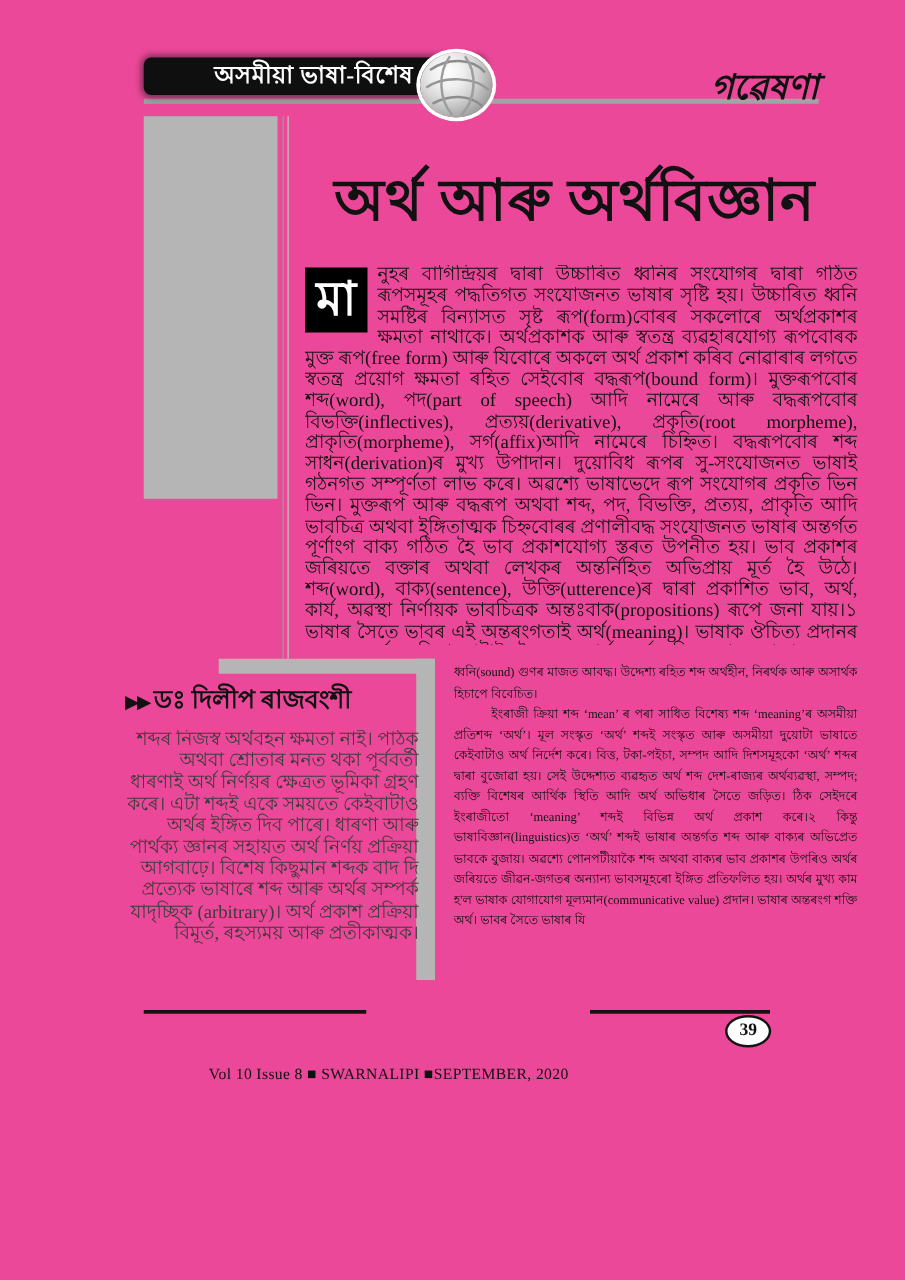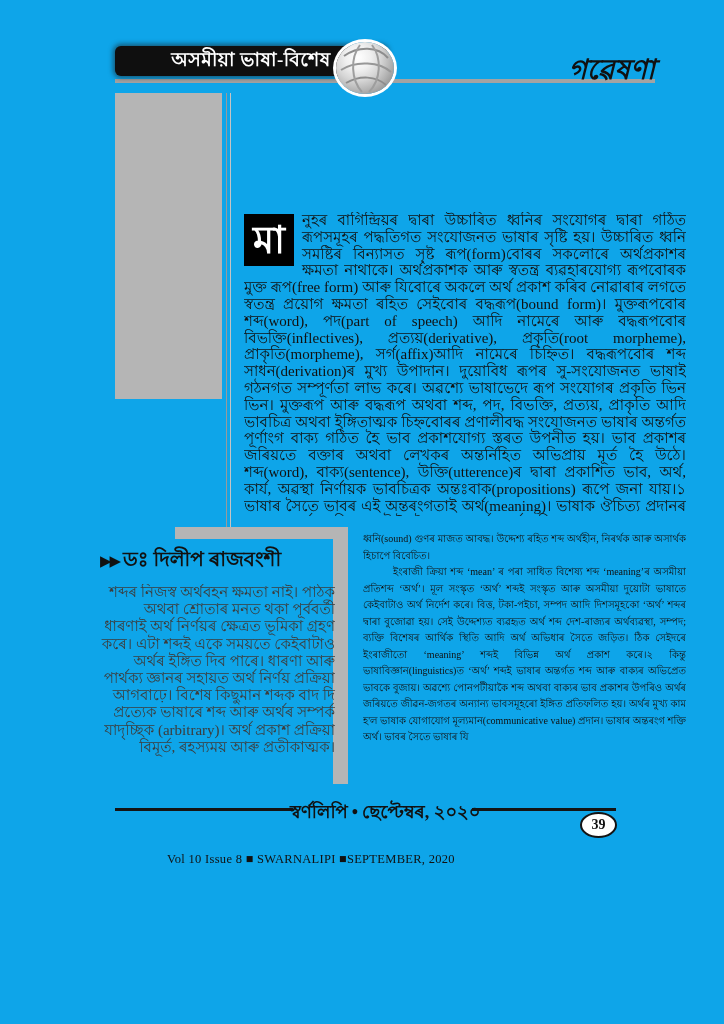--- a/index.html
+++ b/index.html
@@ -1,19 +1,19 @@
 <!DOCTYPE html>
 <html><head>
 <meta charset="utf-8">
 <style>
   html,body{margin:0;padding:0;background:#e8e8e8;}
   .page{
     position:relative;
     width:724px;height:1024px;
-    background:#0ea5e9;
+    background:#ec4899;
     margin:0 auto;
     font-family:"Liberation Serif","DejaVu Serif",serif;
     color:#111;
     overflow:hidden;
   }
   
   .banner{
     position:absolute;left:115px;top:46px;width:272px;height:30px;
     background:#0f0f0f;border-radius:6px;
     box-shadow:0 0 5px 2px rgba(25,25,25,.55);
@@ -131,42 +131,40 @@
       <path d="M10 41 C 24 33, 40 34, 50 43" fill="none" stroke="#8d8d8d" stroke-width="2"></path>
       <path d="M24 3 C 14 16, 15 38, 26 50" fill="none" stroke="#9e9e9e" stroke-width="2"></path>
       <path d="M36 3 C 46 16, 45 38, 33 50" fill="none" stroke="#9e9e9e" stroke-width="2"></path>
     </svg>
   </div>
   <div class="category">গৱেষণা</div>
 
   <div class="gray-block"></div>
   <div class="v-rule"></div>
 
+  <div class="title">অর্থ আৰু অর্থবিজ্ঞান</div>
 
   <div class="intro">
     <span class="dropcap">মা</span><span>নুহৰ বাগিন্দ্ৰিয়ৰ দ্বাৰা উচ্চাৰিত ধ্বনিৰ সংযোগৰ দ্বাৰা গঠিত ৰূপসমূহৰ পদ্ধতিগত সংযোজনত ভাষাৰ সৃষ্টি হয়। উচ্চাৰিত ধ্বনি সমষ্টিৰ বিন্যাসত সৃষ্ট ৰূপ(form)বোৰৰ সকলোৰে অর্থপ্রকাশৰ ক্ষমতা নাথাকে। অর্থপ্রকাশক আৰু স্বতন্ত্র ব্যৱহাৰযোগ্য ৰূপবোৰক মুক্ত ৰূপ(free form) আৰু যিবোৰে অকলে অর্থ প্রকাশ কৰিব নোৱাৰাৰ লগতে স্বতন্ত্র প্রয়োগ ক্ষমতা ৰহিত সেইবোৰ বদ্ধৰূপ(bound form)। মুক্তৰূপবোৰ শব্দ(word), পদ(part of speech) আদি নামেৰে আৰু বদ্ধৰূপবোৰ বিভক্তি(inflectives), প্রত্যয়(derivative), প্রকৃতি(root morpheme), প্রাকৃতি(morpheme), সর্গ(affix)আদি নামেৰে চিহ্নিত। বদ্ধৰূপবোৰ শব্দ সাধন(derivation)ৰ মুখ্য উপাদান। দুয়োবিধ ৰূপৰ সু-সংযোজনত ভাষাই গঠনগত সম্পূর্ণতা লাভ কৰে। অৱশ্যে ভাষাভেদে ৰূপ সংযোগৰ প্রকৃতি ভিন ভিন। মুক্তৰূপ আৰু বদ্ধৰূপ অথবা শব্দ, পদ, বিভক্তি, প্রত্যয়, প্রাকৃতি আদি ভাবচিত্র অথবা ইঙ্গিতাত্মক চিহ্নবোৰৰ প্রণালীবদ্ধ সংযোজনত ভাষাৰ অন্তর্গত পূর্ণাংগ বাক্য গঠিত হৈ ভাব প্রকাশযোগ্য স্তৰত উপনীত হয়। ভাব প্রকাশৰ জৰিয়তে বক্তাৰ অথবা লেখকৰ অন্তর্নিহিত অভিপ্রায় মূর্ত হৈ উঠে। শব্দ(word), বাক্য(sentence), উক্তি(utterence)ৰ দ্বাৰা প্রকাশিত ভাব, অর্থ, কার্য, অৱস্থা নির্ণায়ক ভাবচিত্রক অন্তঃবাক(propositions) ৰূপে জনা যায়।১ ভাষাৰ সৈতে ভাবৰ এই অন্তৰংগতাই অর্থ(meaning)। ভাষাক ঔচিত্য প্রদানৰ ক্ষেত্রত অর্থৰ ভূমিকা আটাইতকৈ গুৰুত্বপূর্ণ। অর্থ অবিহনে শব্দ কোলাহল</span>
   </div>
 
   <div class="frame-hbar"></div>
   <div class="frame-vbar"></div>
 
   <div class="author-line">
     <span class="marker">▶▶</span><span>ডঃ দিলীপ ৰাজবংশী</span>
   </div>
 
   <div class="pull-quote">শব্দৰ নিজস্ব অর্থবহন ক্ষমতা নাই। পাঠক অথবা শ্রোতাৰ মনত থকা পূর্ববর্তী ধাৰণাই অর্থ নির্ণয়ৰ ক্ষেত্রত ভূমিকা গ্রহণ কৰে। এটা শব্দই একে সময়তে কেইবাটাও অর্থৰ ইঙ্গিত দিব পাৰে। ধাৰণা আৰু পার্থক্য জ্ঞানৰ সহায়ত অর্থ নির্ণয় প্রক্রিয়া আগবাঢ়ে। বিশেষ কিছুমান শব্দক বাদ দি প্রত্যেক ভাষাৰে শব্দ আৰু অর্থৰ সম্পর্ক যাদৃচ্ছিক (arbitrary)। অর্থ প্রকাশ প্রক্রিয়া বিমূর্ত, ৰহস্যময় আৰু প্রতীকাত্মক।</div>
 
   <div class="col-right">
     <p>ধ্বনি(sound) গুণৰ মাজত আবদ্ধ। উদ্দেশ্য ৰহিত শব্দ অর্থহীন, নিৰর্থক আৰু অসার্থক হিচাপে বিবেচিত।</p>
     <p class="indent">ইংৰাজী ক্রিয়া শব্দ ‘mean’ ৰ পৰা সাধিত বিশেষ্য শব্দ ‘meaning’ৰ অসমীয়া প্রতিশব্দ ‘অর্থ’। মূল সংস্কৃত ‘অর্থ’ শব্দই সংস্কৃত আৰু অসমীয়া দুয়োটা ভাষাতে কেইবাটাও অর্থ নির্দেশ কৰে। বিত্ত, টকা-পইচা, সম্পদ আদি দিশসমূহকো ‘অর্থ’ শব্দৰ দ্বাৰা বুজোৱা হয়। সেই উদ্দেশ্যত ব্যৱহৃত অর্থ শব্দ দেশ-ৰাজ্যৰ অর্থব্যৱস্থা, সম্পদ; ব্যক্তি বিশেষৰ আর্থিক স্থিতি আদি অর্থ অভিধাৰ সৈতে জড়িত। ঠিক সেইদৰে ইংৰাজীতো ‘meaning’ শব্দই বিভিন্ন অর্থ প্রকাশ কৰে।২ কিন্তু ভাষাবিজ্ঞান(linguistics)ত ‘অর্থ’ শব্দই ভাষাৰ অন্তর্গত শব্দ আৰু বাক্যৰ অভিপ্রেত ভাবকে বুজায়। অৱশ্যে পোনপটীয়াকৈ শব্দ অথবা বাক্যৰ ভাব প্রকাশৰ উপৰিও অর্থৰ জৰিয়তে জীৱন-জগতৰ অন্যান্য ভাবসমূহৰো ইঙ্গিত প্রতিফলিত হয়। অর্থৰ মুখ্য কাম হ'ল ভাষাক যোগাযোগ মূল্যমান(communicative value) প্রদান। ভাষাৰ অন্তৰংগ শক্তি অর্থ। ভাবৰ সৈতে ভাষাৰ যি</p>
   </div>
 
   <div class="footer-rule-left"></div>
-  <div class="footer-center">
-    <span>স্বৰ্ণলিপি</span><span class="bullet">•</span><span>ছেপ্টেম্বৰ, ২০২০</span>
-  </div>
   <div class="footer-rule-right"></div>
   <div class="vol-line">Vol 10 Issue 8 ■ SWARNALIPI ■SEPTEMBER, 2020</div>
   <div class="page-oval">
     <span>39</span>
   </div>
 
 </div>
 
 </body></html>

